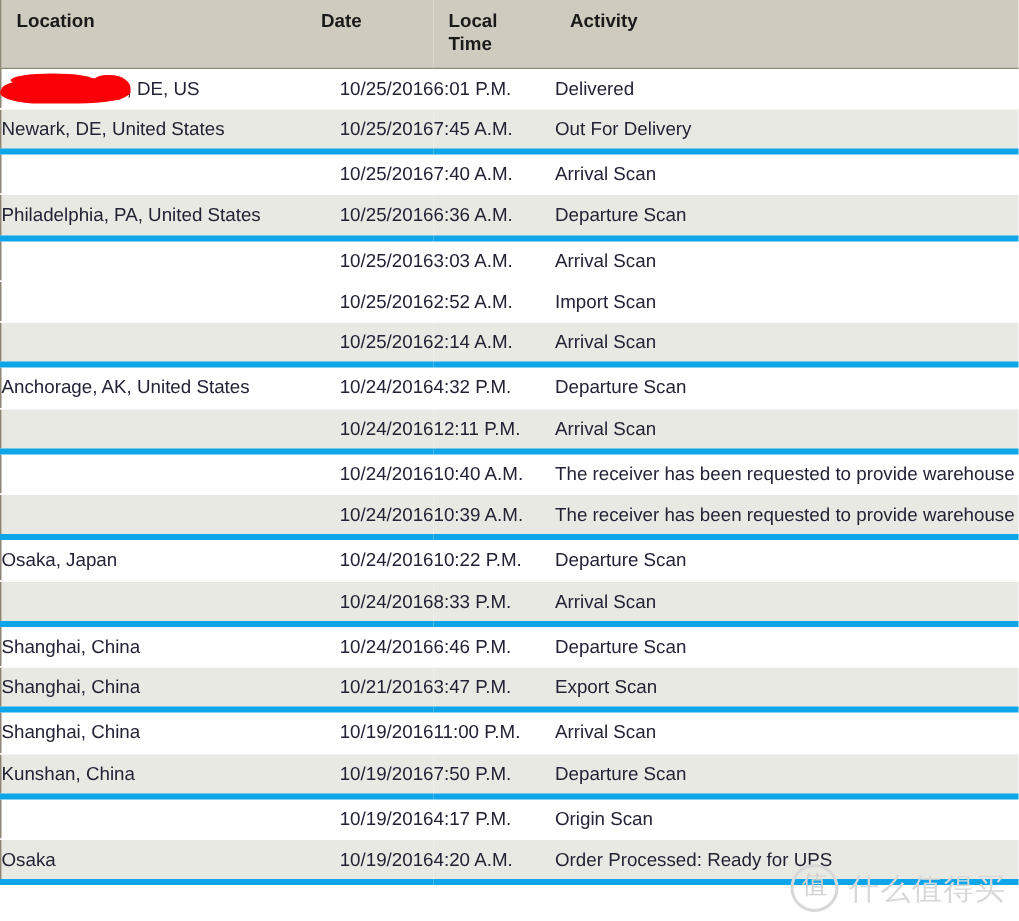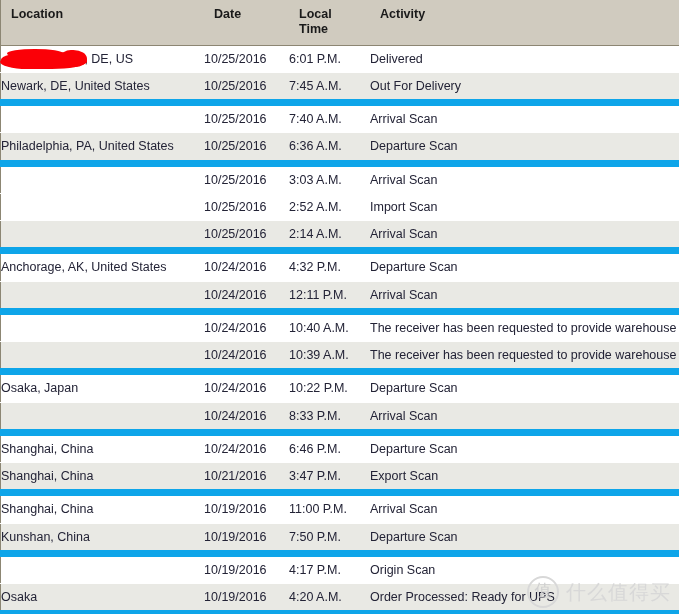--- a/index.html
+++ b/index.html
@@ -44,29 +44,29 @@
   #tracking-table tbody td {
     color: #232336;
     vertical-align: top;
     padding: 5px 0 5px 0;
     line-height: 1.30;
     white-space: nowrap;
     font-size: 12.5px;
   }
 
   td.cell-location { padding-left: 6px; }
-  td.cell-date     { padding-left: 6px; }
+  td.cell-date     { padding-left: 6px; text-align: right; }
   td.cell-time     { padding-left: 6px; }
   td.cell-activity { padding-left: 6px; white-space: normal; }
 
   tbody tr.row-odd  td { background: #ffffff; }
   tbody tr.row-even td { background: #e9e9e4; }
 
   tbody tr td { border-bottom: 1px solid #ffffff; }
-  tbody tr.row-even td { border-bottom: 7px solid #0ea5e9; }
+  tbody tr.row-even td { border-bottom: 4px solid #0ea5e9; }
 
   
   .redaction-wrap {
     position: relative;
     display: inline-block;
   }
   .redaction-blob {
     position: absolute;
     left: 0px;
     top: 1px;

